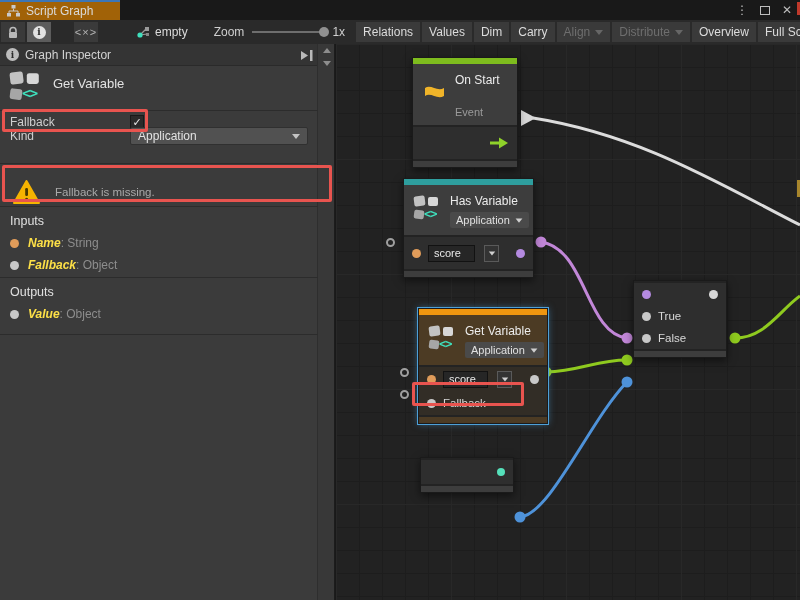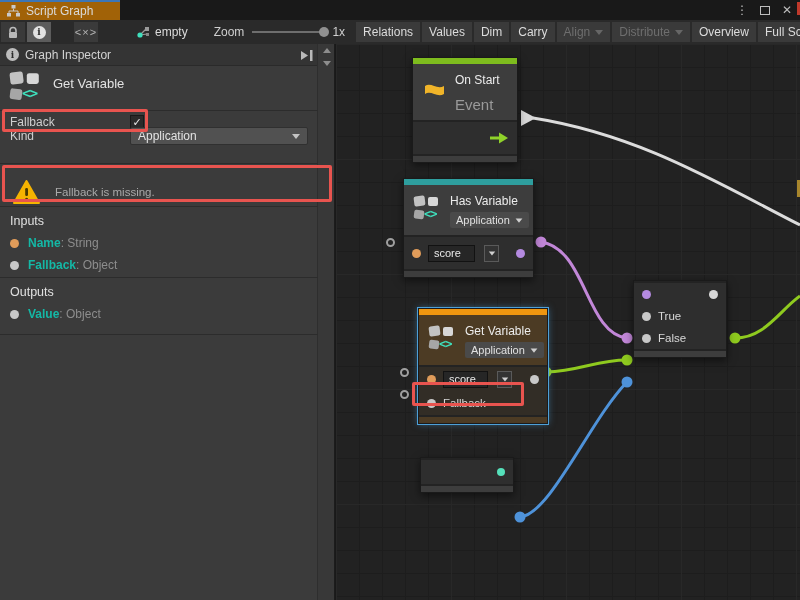--- a/index.html
+++ b/index.html
@@ -62,41 +62,41 @@
   .dropdown { flex:1; height:18px; background:#515151; border:1px solid #303030; border-radius:2px;
     display:flex; align-items:center; padding:0 7px; color:#e2e2e2; font-size:12px; }
   .dropdown .chev { margin-left:auto; border-top-color:#c4c4c4; }
 
   .warning-box { position:absolute; left:0; top:124px; width:335px; height:48px; display:flex;
     align-items:center; gap:15px; padding:0 13px; color:#a9a9a9; font-size:11.5px; }
 
   .sect-header { position:absolute; left:10px; font-size:12.5px; color:#e0e0e0; }
   .port-row { position:absolute; left:10px; display:flex; align-items:center; gap:9px; font-size:12px; }
   .port-dot { width:9px; height:9px; border-radius:50%; }
-  .pname { color:#14b8a6; font-weight:bold; }
+  .pname { color:#fde047; font-weight:bold;font-style:italic; }
   .ptype { color:#8d8d8d; }
 
   .anno { position:absolute; border:3px solid #e8544f; border-radius:2px; z-index:6; }
 
   
   .graph { position:absolute; left:336px; top:44px; width:464px; height:556px; background:#222222;
     background-image:
       linear-gradient(to right, #282828 1px, transparent 1px),
       linear-gradient(to bottom, #282828 1px, transparent 1px),
       linear-gradient(to right, #1d1d1d 1px, transparent 1px),
       linear-gradient(to bottom, #1d1d1d 1px, transparent 1px);
     background-size:115px 115px, 115px 115px, 23px 23px, 23px 23px; }
   .wires { position:absolute; left:0; top:0; z-index:1; pointer-events:none; }
 
   .node { position:absolute; z-index:2; background:#303030; border:1px solid #1a1a1a;
     box-shadow:0 3px 8px rgba(0,0,0,.5); }
   .node-bar { height:6px; }
   .node-header { background:#3d3d3d; padding:6px 8px 7px 10px; display:flex; gap:9px; align-items:center; }
   .node-title { color:#ececec; font-size:12px; white-space:nowrap; }
-  .node-sub { color:#9a9a9a; font-size:15px; margin-top:8px; }
+  .node-sub { color:#9a9a9a; font-size:11px; margin-top:18px; }
   .node-body { background:#2e2e2e; border-top:2px solid #232323; }
   .node-footer { height:8px; background:#3d3d3d; border-top:2px solid #232323; }
   .node.selected { box-shadow:0 0 0 1px #4da0d8, 0 0 7px rgba(77,160,216,.55); }
   .node.selected .node-header, .node.selected .node-footer { background:#4c3b24; }
   .node.selected .node-body { background:#322d26; }
 
   .body-row { display:flex; align-items:center; height:24px; padding:0 8px; gap:7px; }
   .gdot { width:9px; height:9px; border-radius:50%; flex:none; }
   .kind-chip { background:#4a4a4a; border-radius:2px; font-size:11px; color:#e0e0e0;
     padding:2px 6px; display:inline-flex; gap:5px; align-items:center; margin-top:3px; }

